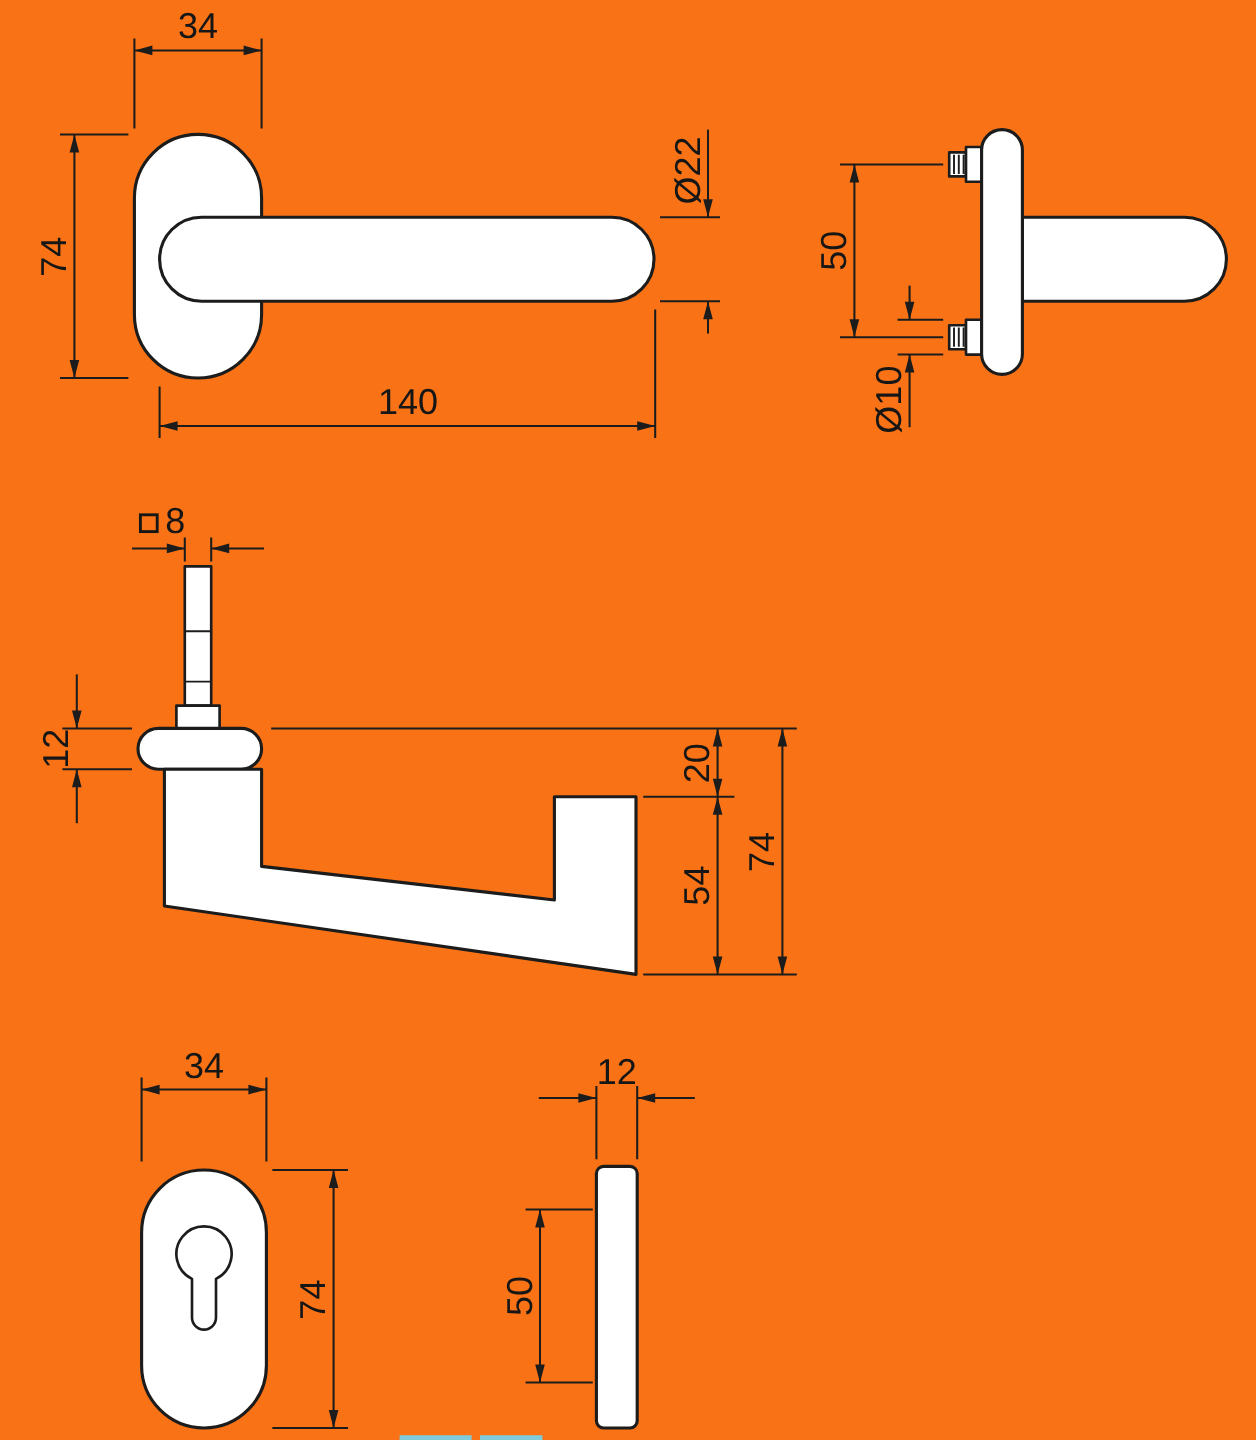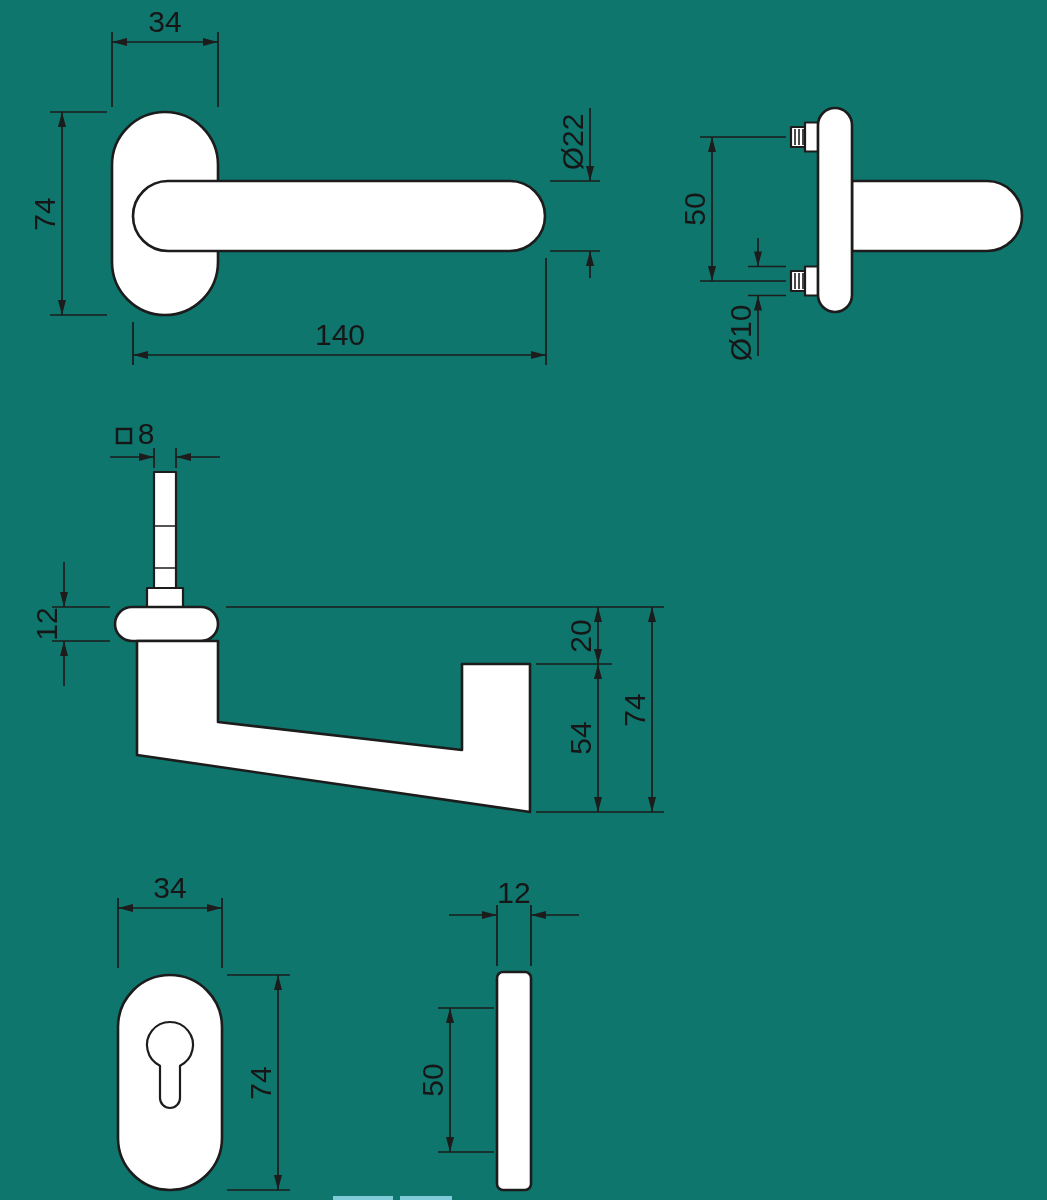--- a/index.html
+++ b/index.html
@@ -1,16 +1,16 @@
 <!DOCTYPE html>
 <html><head>
 <meta charset="utf-8">
 <style>
   html,body{margin:0;padding:0;background:#ffffff;}
-  .canvas{position:relative;width:1047px;height:1200px;background:#0f766e;overflow:hidden;
+  .canvas{position:relative;width:1047px;height:1200px;background:#f97316;overflow:hidden;
           font-family:"Liberation Sans","DejaVu Sans",sans-serif;}
   svg{display:block;}
   .shape{fill:#ffffff;stroke:#1c1c1c;stroke-width:2.6;stroke-linejoin:round;}
   .shape2{fill:#ffffff;stroke:#1c1c1c;stroke-width:2.2;stroke-linejoin:round;}
   .detail{fill:none;stroke:#1c1c1c;stroke-width:1.6;}
   .ext{fill:none;stroke:#1c1c1c;stroke-width:1.7;}
   .dim{fill:none;stroke:#1c1c1c;stroke-width:1.7;}
   .dimtext{font-family:"Liberation Sans","DejaVu Sans",sans-serif;font-size:30px;fill:#161616;}
   .sym{fill:none;stroke:#161616;stroke-width:2.4;}
   .footerdash{fill:#7fcbd9;}

